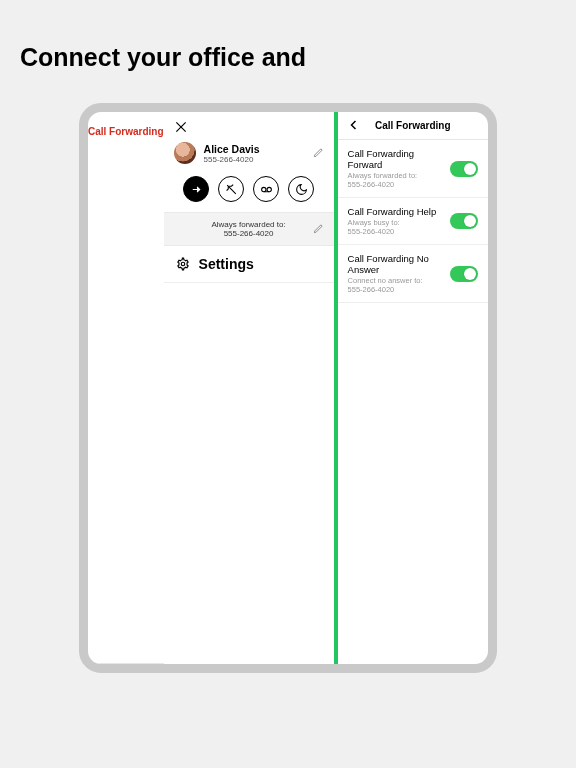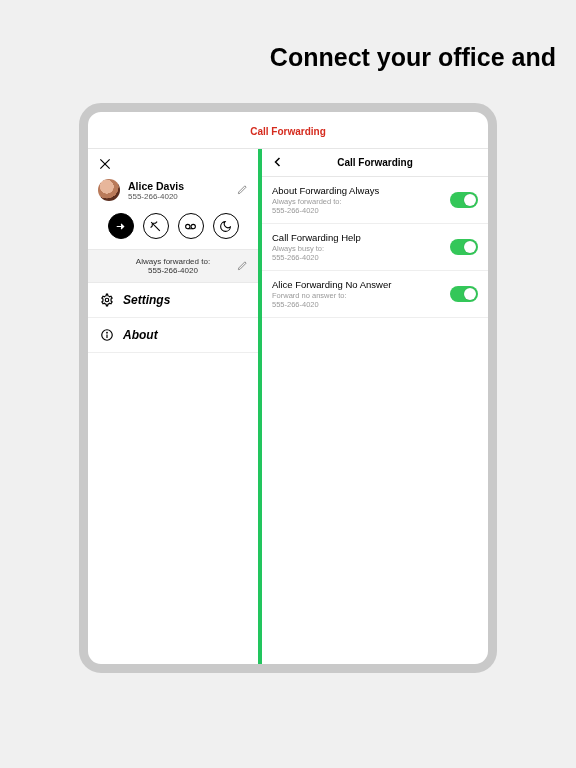--- a/index.html
+++ b/index.html
@@ -4,39 +4,39 @@
 <style>
   * { box-sizing: border-box; margin: 0; padding: 0; }
   body {
     background: #f0f0f0;
     font-family: -apple-system, BlinkMacSystemFont, "Segoe UI", Helvetica, Arial, sans-serif;
     width: 576px;
     height: 768px;
     overflow: hidden;
   }
   .hero {
-    text-align: right;
+    text-align: left;
     padding: 42px 20px 30px;
   }
   .hero h1 {
     font-size: 25px;
     font-weight: 700;
     line-height: 1.25;
     color: #000;
   }
   .tablet {
     width: 418px;
     height: 570px;
     margin: 0 auto;
     background: #fff;
     border: 9px solid #c9c9c9;
     border-radius: 22px;
     overflow: hidden;
     display: flex;
-    flex-direction: column;
+    flex-direction: row;
   }
   .tablet-header {
     text-align: center;
     padding: 9px 0;
     border-bottom: 1px solid #e6e6e6;
   }
   .tablet-header span {
     color: #d52b1e;
     font-weight: 700;
     font-size: 10px;
@@ -100,27 +100,27 @@
     justify-content: space-between;
     border-top: 1px solid #e9e9e9;
     border-bottom: 1px solid #e9e9e9;
   }
   .forward-block .ftext { text-align: center; flex: 1; }
   .forward-block .ft1 { font-size: 8px; color: #333; }
   .forward-block .ft2 { font-size: 8px; color: #333; }
   .menu { }
   .menu-item {
     display: flex;
+    align-items: center;
     gap: 9px;
     padding: 10px 12px;
     border-bottom: 1px solid #eee;
-    font-size: 12px;
+    font-size: 14px;
     font-weight: 700;
     color: #000;
-    font-style: italic;
   }
   .menu-item .micon { width: 14px; height: 14px; display:flex;align-items:center;justify-content:center; }
   .right-header {
     display: flex;
     align-items: center;
     padding: 8px 10px;
     border-bottom: 1px solid #e6e6e6;
     position: relative;
   }
   .right-header .back { position: absolute; left: 10px; }
@@ -233,46 +233,36 @@
       <div class="menu">
         <div class="menu-item">
           <span class="micon">
             <svg width="14" height="14" viewBox="0 0 24 24" fill="none" stroke="#000" stroke-width="2">
               <circle cx="12" cy="12" r="3"></circle>
               <path d="M19 12a7 7 0 00-.2-1.7l2-1.5-2-3.4-2.3 1a7 7 0 00-3-1.7L13 2h-2l-.5 2.7a7 7 0 00-3 1.7l-2.3-1-2 3.4 2 1.5A7 7 0 005 12a7 7 0 00.2 1.7l-2 1.5 2 3.4 2.3-1a7 7 0 003 1.7L11 22h2l.5-2.7a7 7 0 003-1.7l2.3 1 2-3.4-2-1.5c.1-.6.2-1.1.2-1.7z"></path>
             </svg>
           </span>
           <span>Settings</span>
         </div>
-        <div class="menu-item">
-          <span class="micon">
-            <svg width="14" height="14" viewBox="0 0 24 24" fill="none" stroke="#000" stroke-width="2">
-              <circle cx="12" cy="12" r="9"></circle>
-                <line x1="12" y1="11" x2="12" y2="17"></line>
-                <circle cx="12" cy="8" r=".6" fill="#000"></circle>
-            </svg>
-          </span>
-          <span>About</span>
-        </div>
       </div>
     </div>
 
     <div class="right">
       <div class="right-header">
         <span class="back">
           <svg width="12" height="12" viewBox="0 0 24 24" fill="none" stroke="#000" stroke-width="3">
             <polyline points="15 4 7 12 15 20"></polyline>
           </svg>
         </span>
         <div class="title">Call Forwarding</div>
       </div>
 
       <div class="setting-row">
         <div class="setting-text">
-          <div class="st-title">About Forwarding Always</div>
+          <div class="st-title">Call Forwarding Forward</div>
           <div class="st-sub">
             <span>Always forwarded to:</span><br>
             <span>555-266-4020</span>
           </div>
         </div>
         <div class="toggle"></div>
       </div>
 
       <div class="setting-row">
         <div class="setting-text">
@@ -280,23 +270,23 @@
           <div class="st-sub">
             <span>Always busy to:</span><br>
             <span>555-266-4020</span>
           </div>
         </div>
         <div class="toggle"></div>
       </div>
 
       <div class="setting-row">
         <div class="setting-text">
-          <div class="st-title">Alice Forwarding No Answer</div>
+          <div class="st-title">Call Forwarding No Answer</div>
           <div class="st-sub">
-            <span>Forward no answer to:</span><br>
+            <span>Connect no answer to:</span><br>
             <span>555-266-4020</span>
           </div>
         </div>
         <div class="toggle"></div>
       </div>
     </div>
   </div>
 </div>
 
 </body></html>

